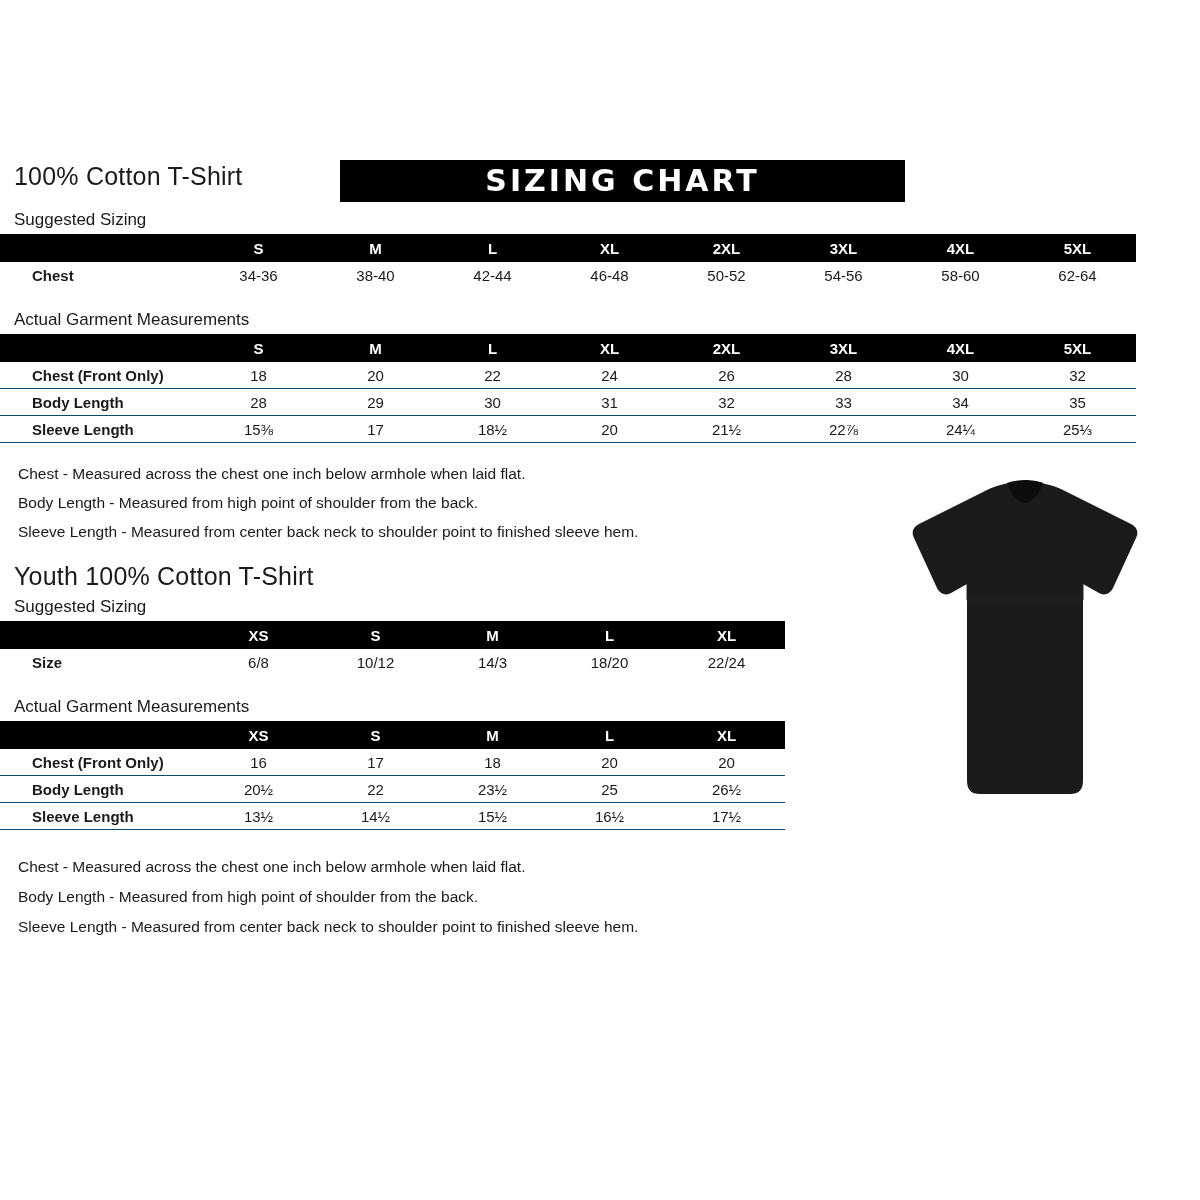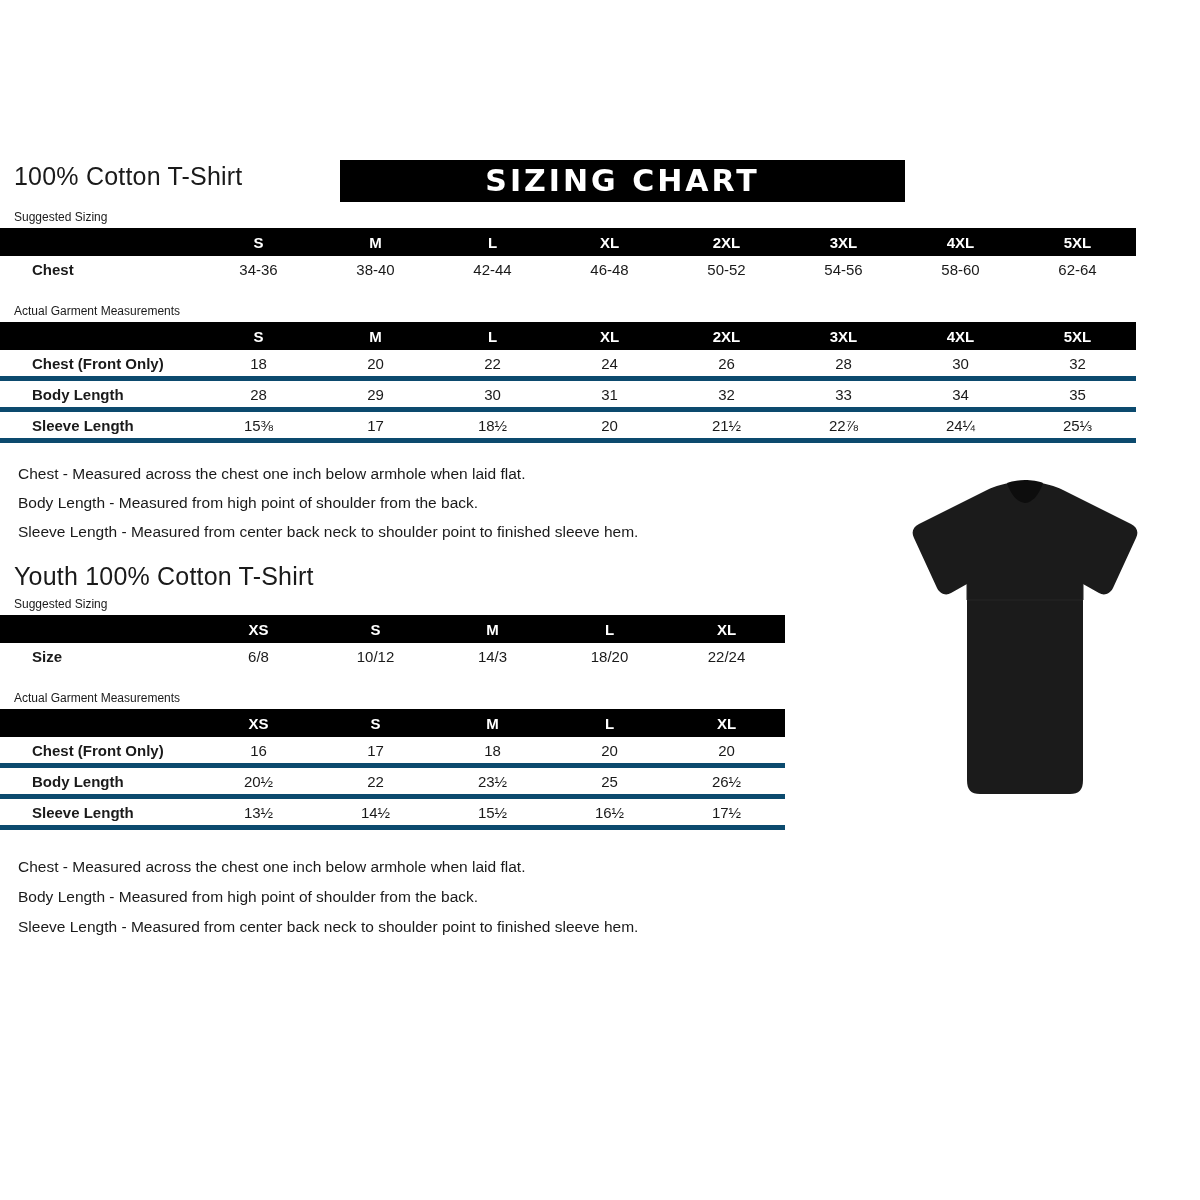--- a/index.html
+++ b/index.html
@@ -59,21 +59,21 @@
     text-align: center;
     color: #ffffff;
     font-size: 30px;
     font-weight: 700;
     letter-spacing: 3px;
     line-height: 42px;
     font-family: "DejaVu Sans", sans-serif;
   }
 
   .subhead {
-    font-size: 12px;
+    font-size: 17px;
     color: #1a1a1a;
     margin: 6px 0 4px 14px;
     font-weight: 400;
   }
 
   
   table.sz {
     border-collapse: collapse;
     table-layout: fixed;
     margin-left: 0px;
@@ -97,21 +97,21 @@
   }
   table.sz tbody td.rowlabel {
     text-align: left;
     padding-left: 32px;
     font-weight: 700;
     color: #1a1a1a;
   }
   table.sz tbody td {
     font-weight: 400;
     color: #1a1a1a;
-    border-bottom: 5px solid #0c4a6e;
+    border-bottom: 1px solid #0c4a6e;
   }
   table.sz tbody tr:first-child td {
     border-top: none;
   }
   table.sz.nolines tbody td {
     border-bottom: none;
   }
 
   
   .adult-col-0 { width: 200px; }

